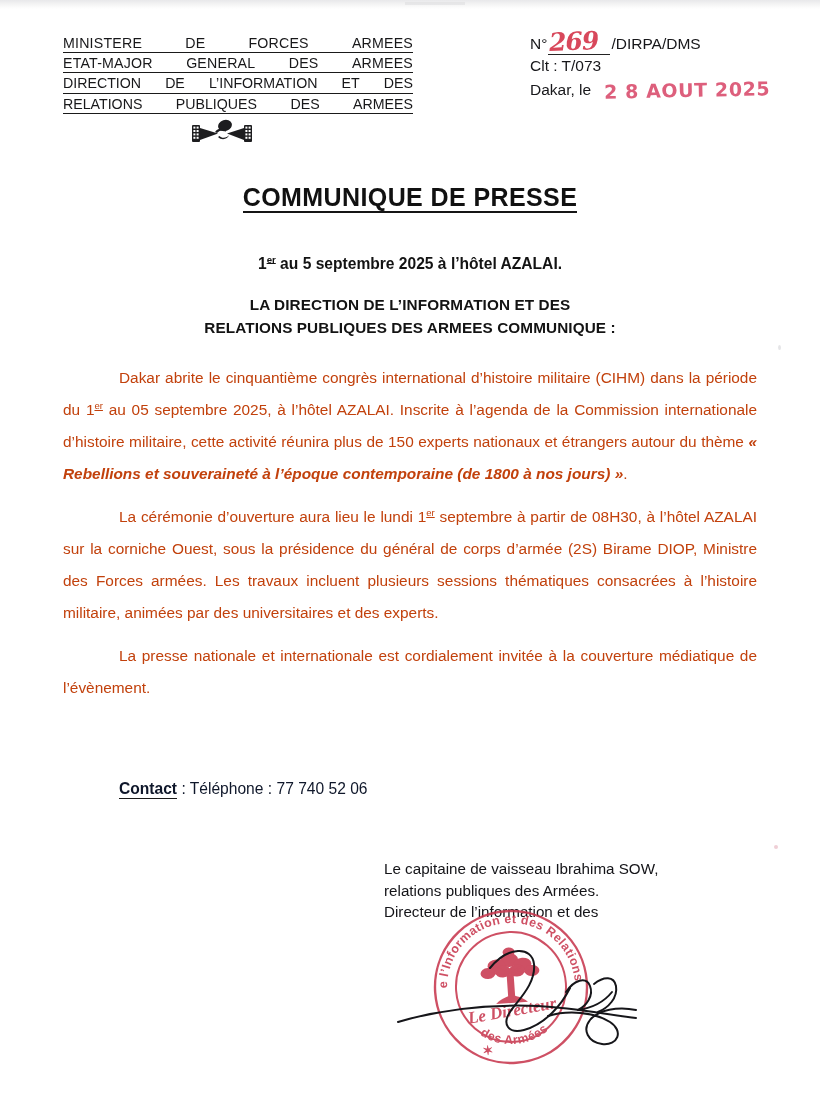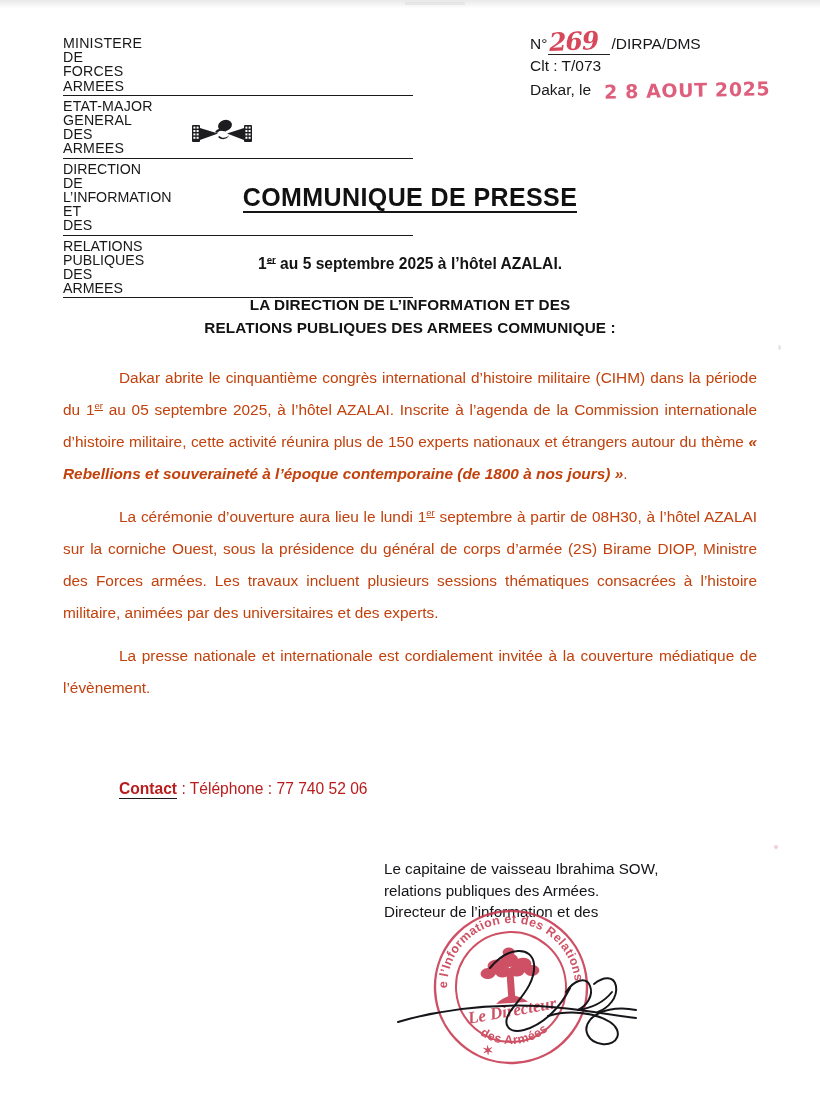--- a/index.html
+++ b/index.html
@@ -42,21 +42,20 @@
     font-weight: 400;
     letter-spacing: .2px;
     line-height: 1.0;
     color: #18181a;
     border-bottom: 1.6px solid #1a1a1a;
     padding-bottom: 2px;
     margin-bottom: 3px;
     display: flex;
     justify-content: space-between;
     white-space: nowrap;
-    flex-direction: column;
   }
   .hdr-line.tight { letter-spacing: 0; }
   .hdr-line span { display: inline-block; }
 
   .emblem {
     position: absolute;
     left: 191px;
     top: 119px;
     width: 62px;
     height: 30px;
@@ -162,21 +161,21 @@
     font-style: italic;
     font-weight: 700;
   }
   sup { font-size: .62em; vertical-align: super; line-height: 0; text-decoration: underline; }
 
   .contact {
     position: absolute;
     left: 119px;
     top: 780px;
     font-size: 15.6px;
-    color: #b91c1c;
+    color: #0f172a;
     white-space: nowrap;
   }
   .contact b {
     font-weight: 700;
     border-bottom: 1.6px solid #1a1a1a;
     padding-bottom: 1px;
   }
 
   
   .sig-block {

